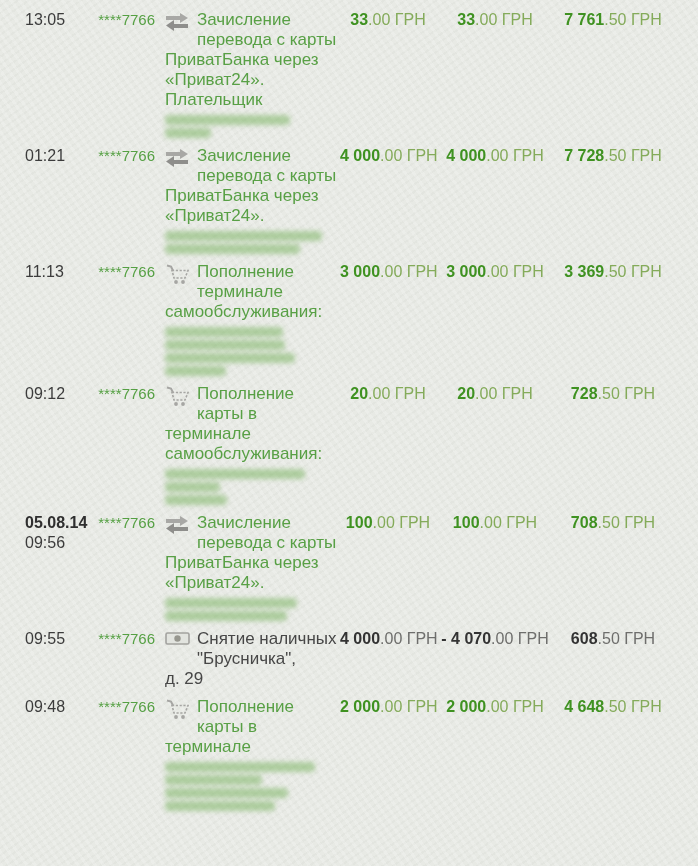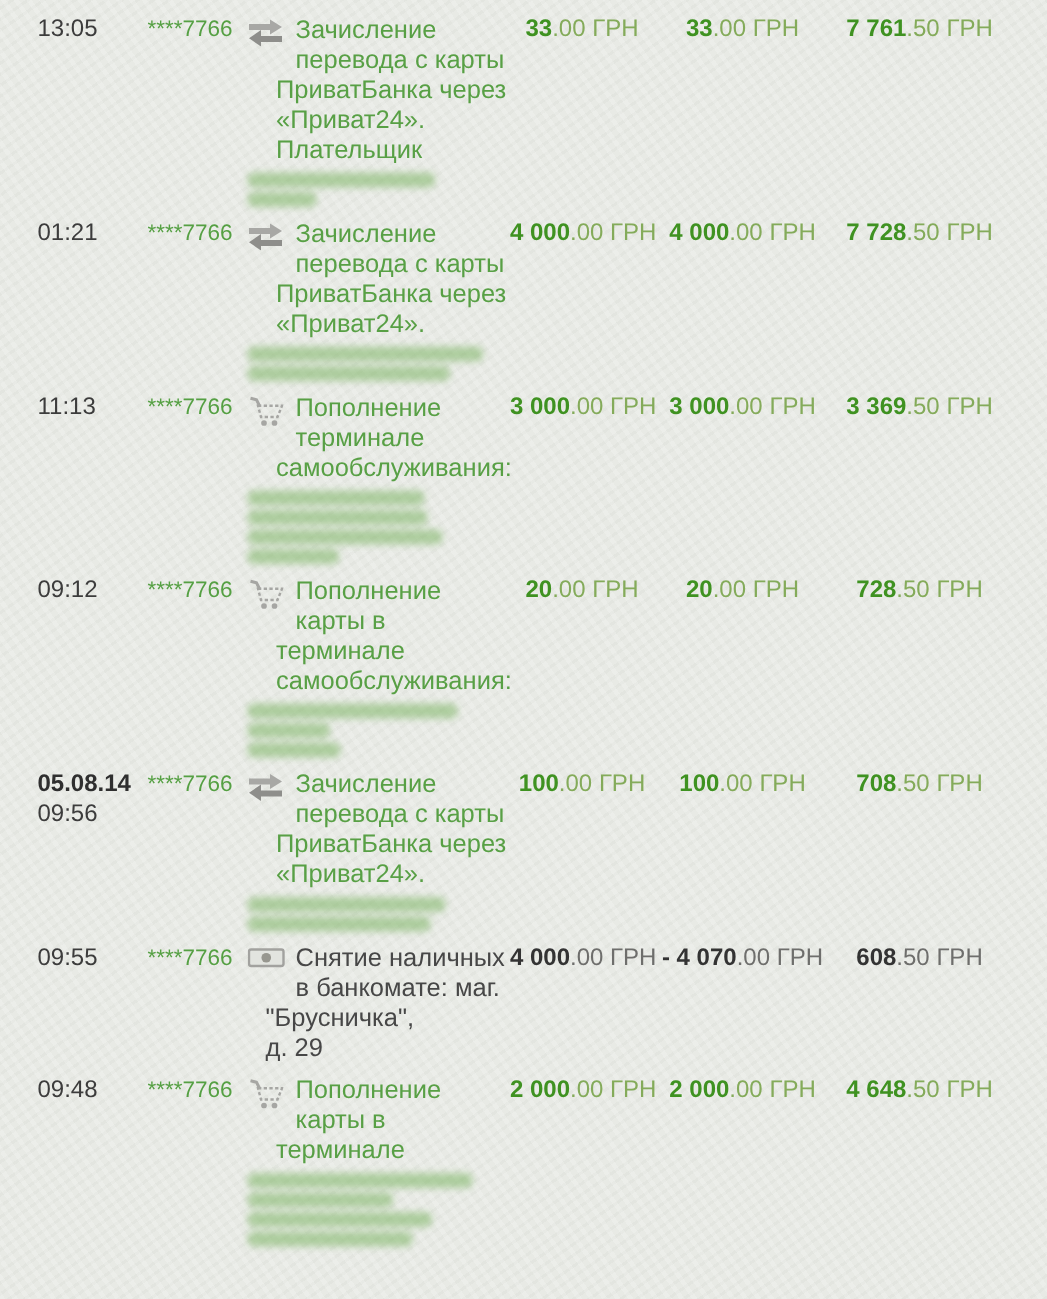--- a/index.html
+++ b/index.html
@@ -20,22 +20,22 @@
     margin-bottom:8px;
     align-items:start;
   }
   .cell-time{font-size:16px;color:#3c3c3c;line-height:20px;}
   .cell-time .date{font-weight:bold;color:#2f2f2f;display:block;}
   .cell-card{font-size:15px;line-height:20px;text-align:right;color:#55a043;}
   .cell-desc{padding-left:10px;font-size:17px;line-height:20px;}
   .op-icon{float:left;width:27px;height:40px;margin-right:5px;padding-top:2px;box-sizing:border-box;}
   .op-icon svg{display:block;}
   .desc-line{white-space:nowrap;}
-  .credit .desc-line{color:#58a045;margin-left:19px;}
-  .debit  .desc-line{color:#474747;padding-left:12px;}
+  .credit .desc-line{color:#58a045;}
+  .debit  .desc-line{color:#474747;}
   .redacted{
     height:10px;border-radius:4px;
     background:#7cb463;opacity:.55;filter:blur(2.5px);
     margin:3px 0 0 0;
   }
   .redacted.first{margin-top:5px;}
   .amount{font-size:16px;line-height:20px;text-align:center;white-space:nowrap;}
   .amount .bold{font-weight:bold;}
   .credit .amount .bold{color:#3f9221;}
   .credit .amount .rest{color:#84ab5a;}
@@ -215,21 +215,20 @@
     <div class="cell-desc">
 
       <span class="op-icon icon-banknote">
         <svg width="26" height="15" viewBox="0 0 26 15">
           <rect x="1" y="2" width="23" height="11" rx="1.5" fill="#e2e4df" stroke="#a2a29f" stroke-width="1.6"></rect>
           <circle cx="12.5" cy="7.5" r="3.2" fill="#97978f"></circle>
         </svg>
       </span>
       <div class="desc-text">
           <div class="desc-line">Снятие наличных</div>
-          <div class="desc-line">в банкомате: маг.</div>
           <div class="desc-line">"Брусничка",</div>
           <div class="desc-line">д. 29</div>
         </div>
       <div class="redacted-block"></div>
     </div>
     <div class="amount col-amount"><span class="bold">4 000</span><span class="rest">.00 ГРН</span></div>
     <div class="amount col-signed"><span class="bold">- 4 070</span><span class="rest">.00 ГРН</span></div>
     <div class="amount col-balance"><span class="bold">608</span><span class="rest">.50 ГРН</span></div>
   </div>
 

